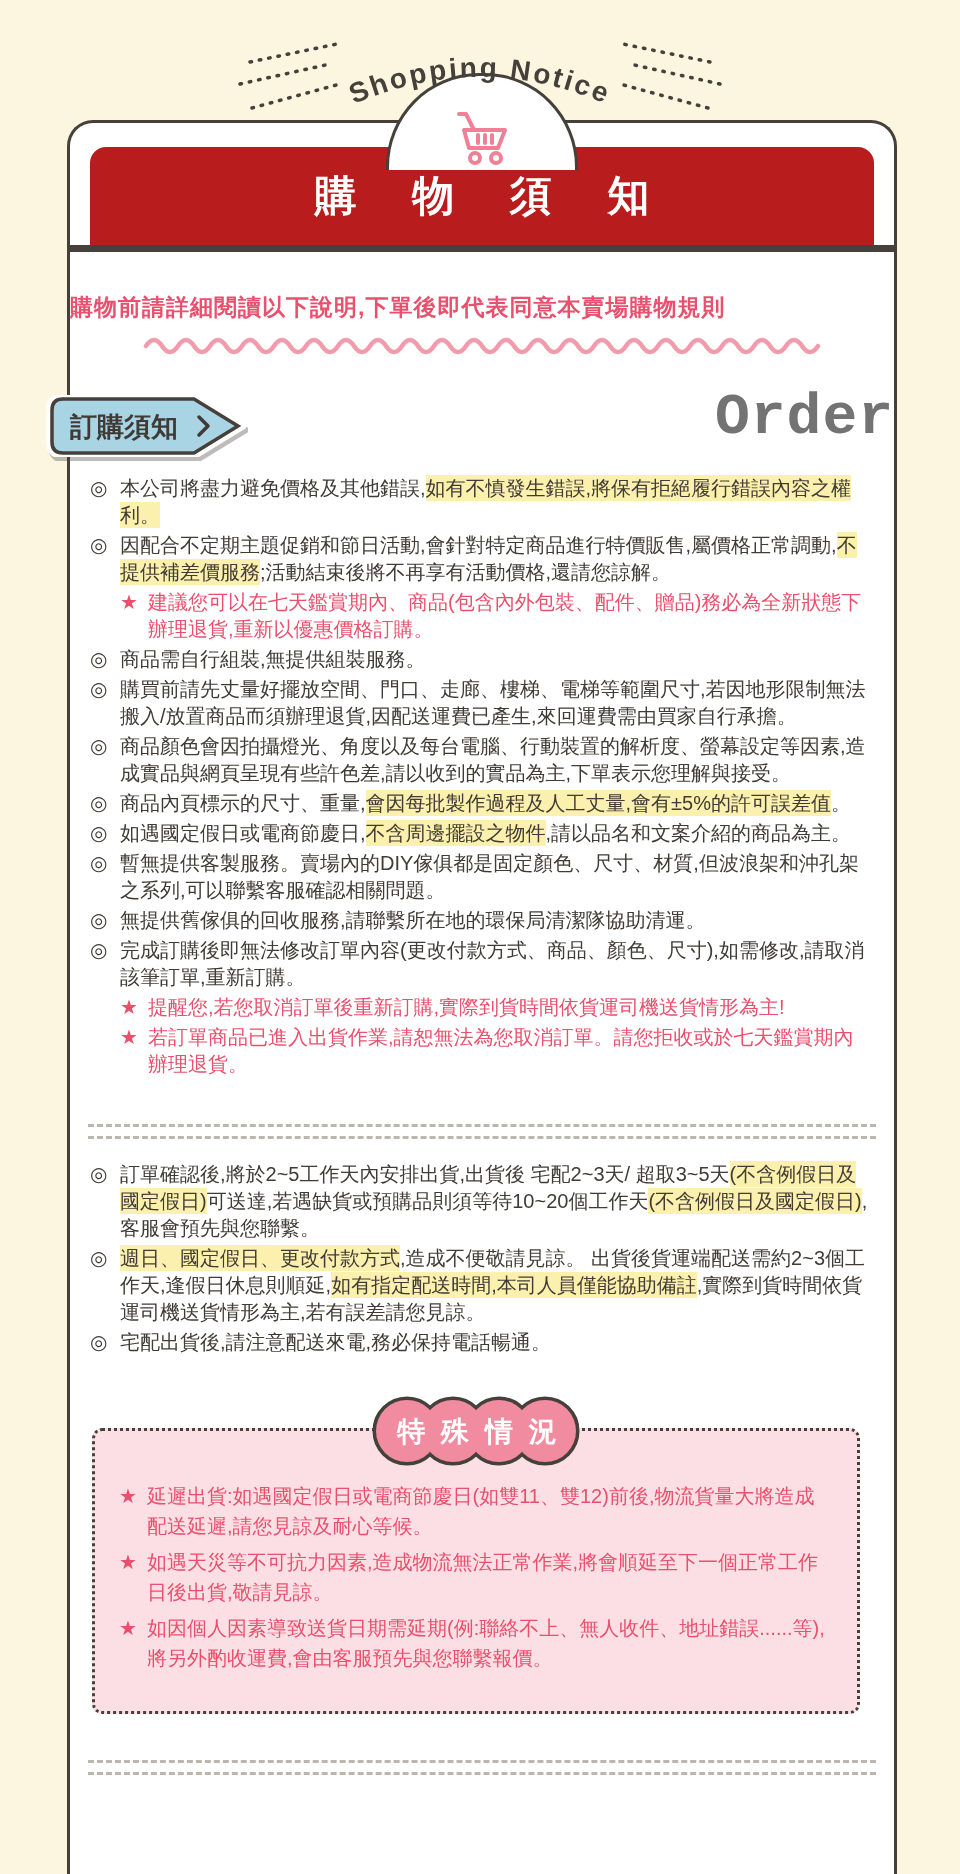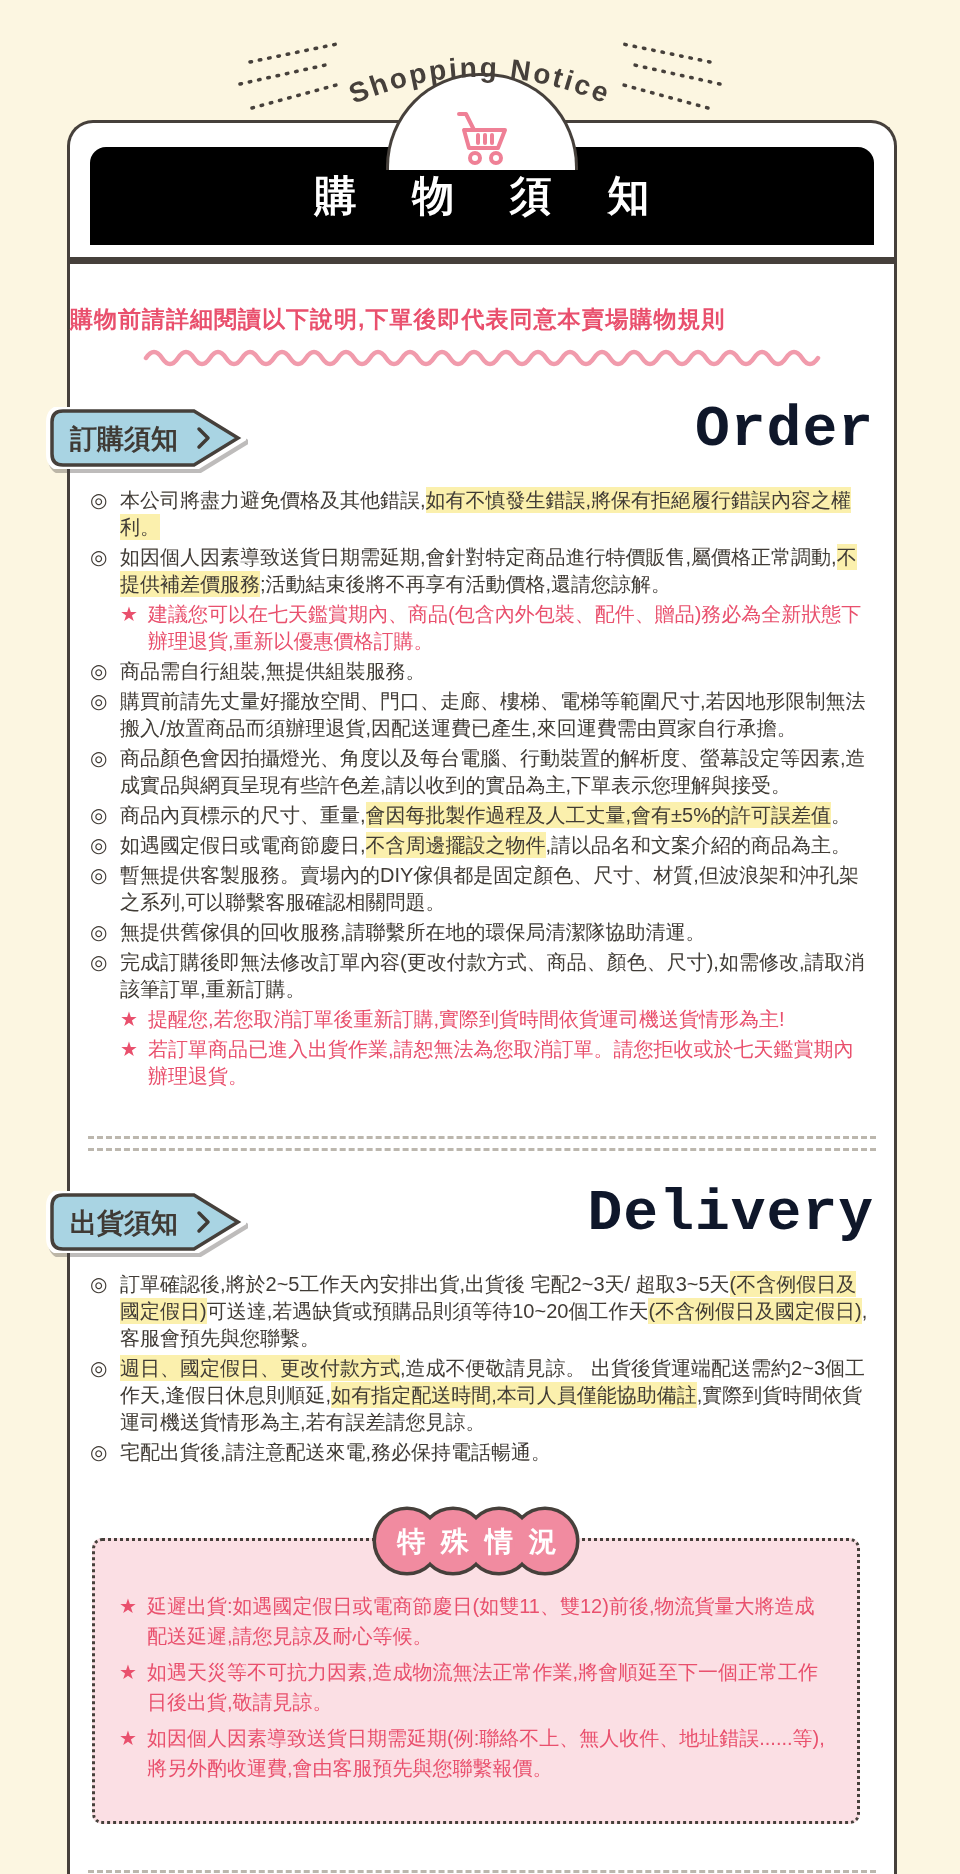--- a/index.html
+++ b/index.html
@@ -19,21 +19,21 @@
   }
   .bump{
     position:absolute;top:-50px;left:50%;transform:translateX(-50%);
     width:186px;height:94px;background:#fff;
     border:3px solid #46403b;border-bottom:none;
     border-radius:93px 93px 0 0 / 94px 94px 0 0;
     z-index:2;display:flex;align-items:flex-end;justify-content:center;
   }
   .bump svg{margin-bottom:4px;}
   .banner{
-    margin:24px 20px 12px;height:98px;background:#000000;
+    margin:24px 20px 0;height:98px;background:#b91c1c;
     border-radius:16px 16px 0 0;
     display:flex;align-items:center;justify-content:center;
   }
   .banner span{
     font-size:42px;font-weight:bold;color:#ffffff;
     letter-spacing:22px;padding-left:22px;white-space:nowrap;
   }
   .rule{height:7px;background:#46403b;}
   .intro{
     margin-top:40px;text-align:left;
@@ -41,22 +41,22 @@
   }
   .wave{display:block;margin:8px auto 0;}
   
   .sec-head{position:relative;height:58px;margin-top:40px;font-family:Liberation Mono, monospace;}
   .ribbon{
     position:absolute;left:-24px;top:0;
     filter:drop-shadow(2px 4px 0 rgba(70,64,59,.35));
   }
   .ribbon text{font-weight:bold;fill:#3f3a35;}
   .watermark{
-    position:absolute;right:20px;top:-10px;
-    font-size:58px;font-weight:bold;color:#0f172a;white-space:nowrap;letter-spacing:1px;
+    position:absolute;right:0;top:-10px;
+    font-size:58px;font-weight:bold;color:#737373;white-space:nowrap;letter-spacing:1px;
   }
   .items{margin:22px 26px 0 20px;font-size:20px;line-height:27px;}
   .item{display:flex;margin-bottom:3px;}
   .mk{flex:none;width:30px;}
   .item.red{color:#e9506d;margin-left:30px;}
   .item.red .mk{width:28px;}
   .itext{flex:1;}
   .hl{background:#fbf0ad;padding:2px 0;}
   
   .special{
@@ -131,21 +131,21 @@
       </svg>
       <div class="watermark">Order</div>
     </div>
     <div class="items">
         <div class="item">
           <span class="mk">◎</span>
           <div class="itext"><span>本公司將盡力避免價格及其他錯誤,</span><span class="hl">如有不慎發生錯誤,將保有拒絕履行錯誤內容之權利。</span></div>
         </div>
         <div class="item">
           <span class="mk">◎</span>
-          <div class="itext"><span>如因個人因素導致送貨日期需延期,會針對特定商品進行特價販售,屬價格正常調動,</span><span class="hl">不提供補差價服務</span><span>;活動結束後將不再享有活動價格,還請您諒解。</span></div>
+          <div class="itext"><span>因配合不定期主題促銷和節日活動,會針對特定商品進行特價販售,屬價格正常調動,</span><span class="hl">不提供補差價服務</span><span>;活動結束後將不再享有活動價格,還請您諒解。</span></div>
         </div>
         <div class="item red">
           <span class="mk">★</span>
           <div class="itext"><span>建議您可以在七天鑑賞期內、商品(包含內外包裝、配件、贈品)務必為全新狀態下辦理退貨,重新以優惠價格訂購。</span></div>
         </div>
         <div class="item">
           <span class="mk">◎</span>
           <div class="itext"><span>商品需自行組裝,無提供組裝服務。</span></div>
         </div>
         <div class="item">
@@ -183,29 +183,20 @@
         <div class="item red">
           <span class="mk">★</span>
           <div class="itext"><span>若訂單商品已進入出貨作業,請恕無法為您取消訂單。請您拒收或於七天鑑賞期內辦理退貨。</span></div>
         </div>
       </div>
   </section>
 
   <div class="divider"></div>
 
   <section>
-    <div class="sec-head">
-      <svg class="ribbon" width="200" height="62" viewBox="0 0 200 62">
-        <path d="M17,4 L148,4 L192,31 L148,58 L17,58 Q6,58 6,47 L6,15 Q6,4 17,4 Z" fill="none" stroke="#ffffff" stroke-width="12"></path>
-        <path d="M17,4 L148,4 L192,31 L148,58 L17,58 Q6,58 6,47 L6,15 Q6,4 17,4 Z" fill="#a9d4e3" stroke="#46403b" stroke-width="3.5"></path>
-        <text x="24" y="41" font-size="27">出貨須知</text>
-        <path d="M153,22 l9,9 l-9,9" fill="none" stroke="#3f3a35" stroke-width="3.5" stroke-linecap="round" stroke-linejoin="round"></path>
-      </svg>
-      <div class="watermark">Delivery</div>
-    </div>
     <div class="items">
         <div class="item">
           <span class="mk">◎</span>
           <div class="itext"><span>訂單確認後,將於2~5工作天內安排出貨,出貨後 宅配2~3天/ 超取3~5天</span><span class="hl">(不含例假日及國定假日)</span><span>可送達,若遇缺貨或預購品則須等待10~20個工作天</span><span class="hl">(不含例假日及國定假日)</span><span>,客服會預先與您聯繫。</span></div>
         </div>
         <div class="item">
           <span class="mk">◎</span>
           <div class="itext"><span class="hl">週日、國定假日、更改付款方式</span><span>,造成不便敬請見諒。 出貨後貨運端配送需約2~3個工作天,逢假日休息則順延,</span><span class="hl">如有指定配送時間,本司人員僅能協助備註</span><span>,實際到貨時間依貨運司機送貨情形為主,若有誤差請您見諒。</span></div>
         </div>
         <div class="item">

